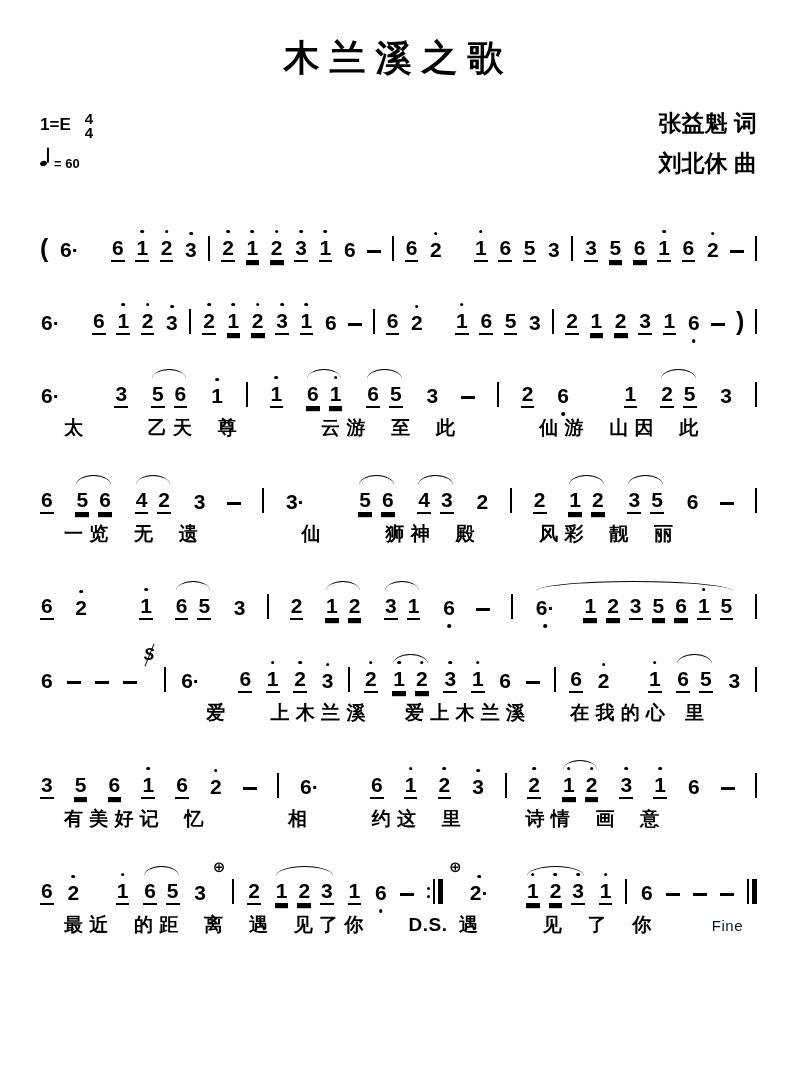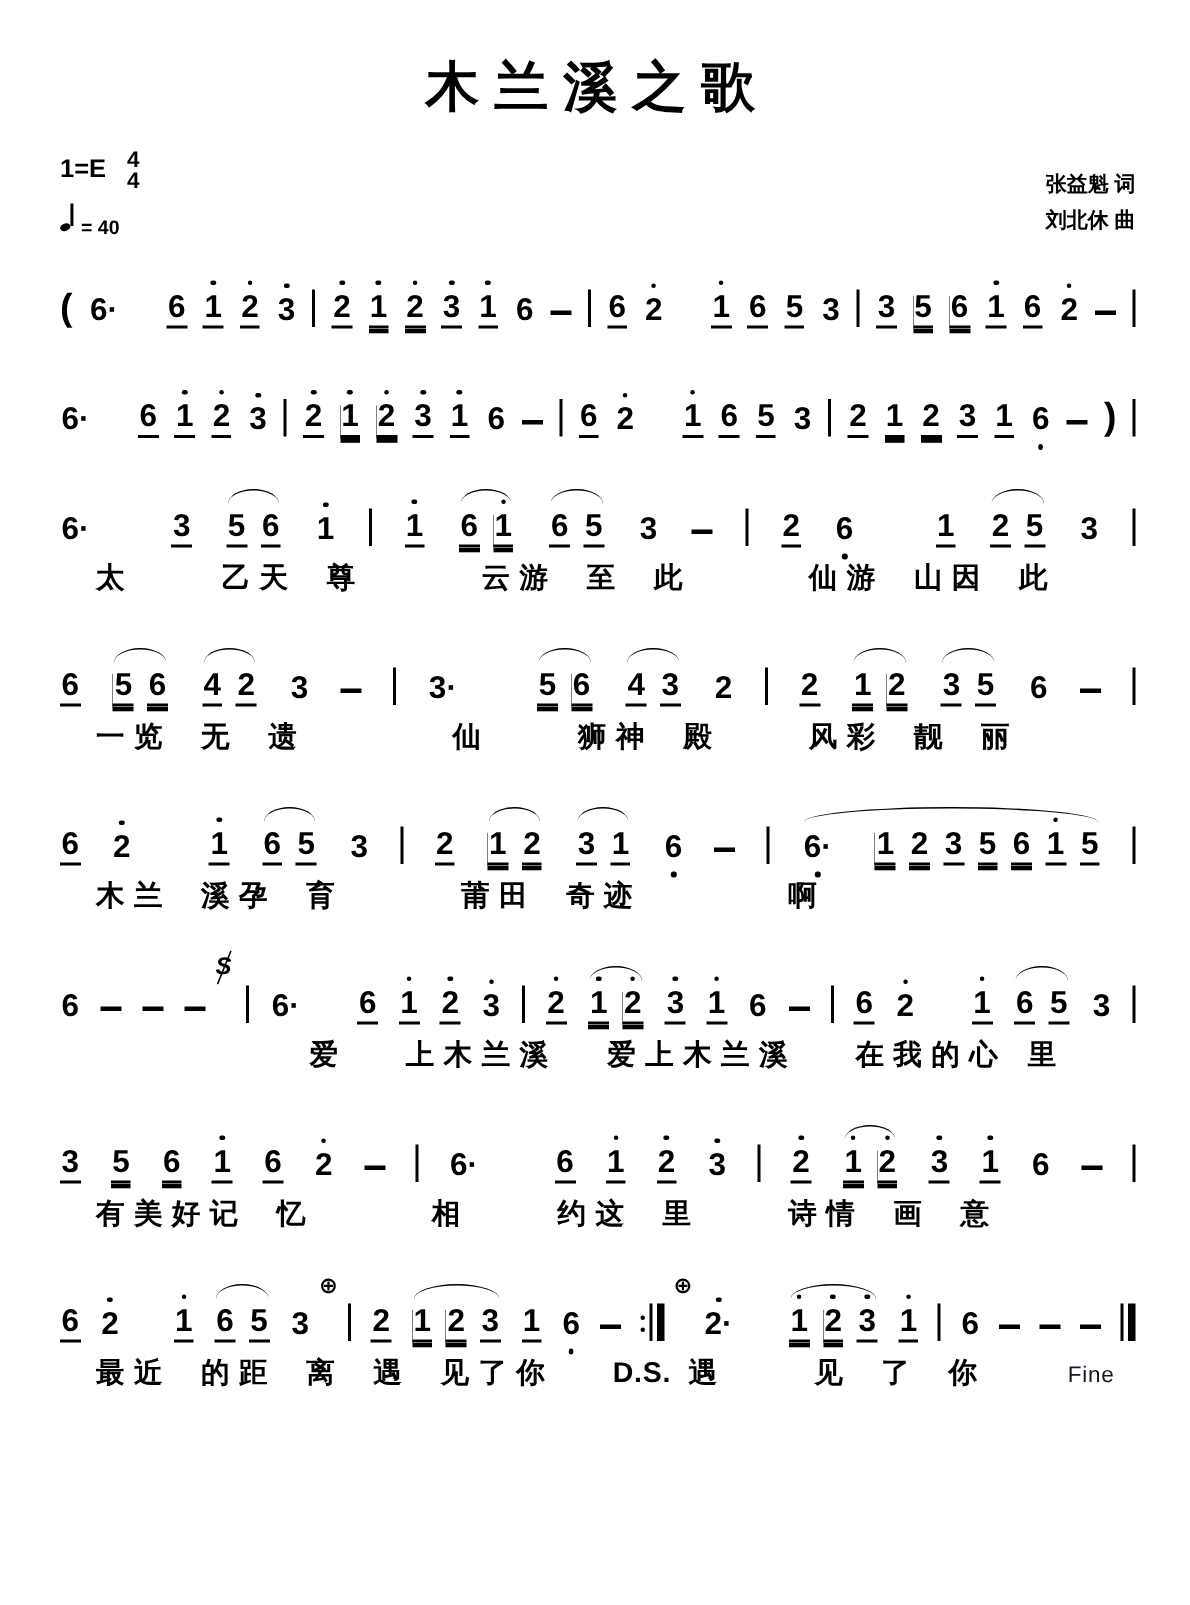--- a/index.html
+++ b/index.html
@@ -3,28 +3,28 @@
 <meta charset="utf-8">
 <style>
   html,body{margin:0;padding:0;background:#fff;}
   body{width:793px;height:1070px;overflow:hidden;color:#000;
        font-family:"Liberation Sans","DejaVu Sans",sans-serif;}
   .sheet{padding:12px 36px 0 40px;}
 
   .title{text-align:center;font-size:36px;font-weight:700;letter-spacing:10px;
          margin:22px 0 20px 0;}
 
-  .header{display:flex;justify-content:space-between;align-items:flex-end;margin-bottom:14px;}
+  .header{display:flex;justify-content:space-between;align-items:center;margin-bottom:32px;}
   .keytime-line{display:flex;align-items:flex-start;gap:14px;font-weight:700;font-size:17px;}
   .frac{display:inline-flex;flex-direction:column;align-items:center;line-height:.92;
         font-size:15px;font-weight:700;margin-top:-3px;}
   .tempo{display:flex;align-items:center;gap:7px;margin-top:16px;font-weight:700;font-size:13px;}
   .qnote{width:7px;height:5px;background:#000;border-radius:50%;transform:rotate(-18deg);position:relative;}
   .qnote::after{content:"";position:absolute;right:-1px;bottom:2px;width:1.5px;height:15px;background:#000;transform:rotate(18deg);transform-origin:bottom;}
-  .credits{text-align:right;font-size:14px;font-weight:700;line-height:1.75;}
+  .credits{text-align:right;font-size:23px;font-weight:700;line-height:1.75;}
 
   .system{margin-bottom:27px;}
   .notes-row{display:flex;justify-content:space-between;align-items:flex-end;height:46px;}
   .note{position:relative;font-size:21px;font-weight:700;line-height:1;padding:0 1px 2px 1px;}
   .u1{border-bottom:2.2px solid #000;}
   .u2{border-bottom:2.2px solid #000;box-shadow:0 3.2px 0 #000;}
   .hi::before{content:"";position:absolute;top:-7px;left:50%;transform:translateX(-50%);
               width:3.6px;height:3.6px;border-radius:50%;background:#000;}
   .lo::after{content:"";position:absolute;bottom:-8px;left:50%;transform:translateX(-50%);
              width:3.6px;height:3.6px;border-radius:50%;background:#000;}
@@ -60,21 +60,21 @@
     <div>
       <div class="keytime-line">
         <span>1=E</span>
         <span class="frac">
           <span>4</span>
           <span>4</span>
         </span>
       </div>
       <div class="tempo">
         <span class="qnote"></span>
-        <span>= 40</span>
+        <span>= 60</span>
       </div>
     </div>
     <div class="credits">
       <div>张益魁 词</div>
       <div>刘北休 曲</div>
     </div>
   </div>
 
   <div id="score">
       <div class="system">
@@ -256,21 +256,20 @@
             <span class="note u2">1</span>
             <span class="note u2">2</span>
             <span class="note u1">3</span>
             <span class="note u2">5</span>
             <span class="note u2">6</span>
             <span class="note u1 hi">1</span>
             <span class="note u1">5</span>
           </span>
           <span class="bar"></span>
         </div>
-        <div class="lyric-row"><span class="lyric-text">木 兰　 溪 孕　 育　　　　 莆 田　 奇 迹　　　　　 啊</span></div>
       </div>
       <div class="system">
         <div class="notes-row">
           <span class="note">6</span>
           <span class="dash"></span>
           <span class="dash"></span>
           <span class="dash"></span>
           <span class="mark">
             <span class="mark-inner"><span class="segno-glyph">S</span></span>
           </span>

